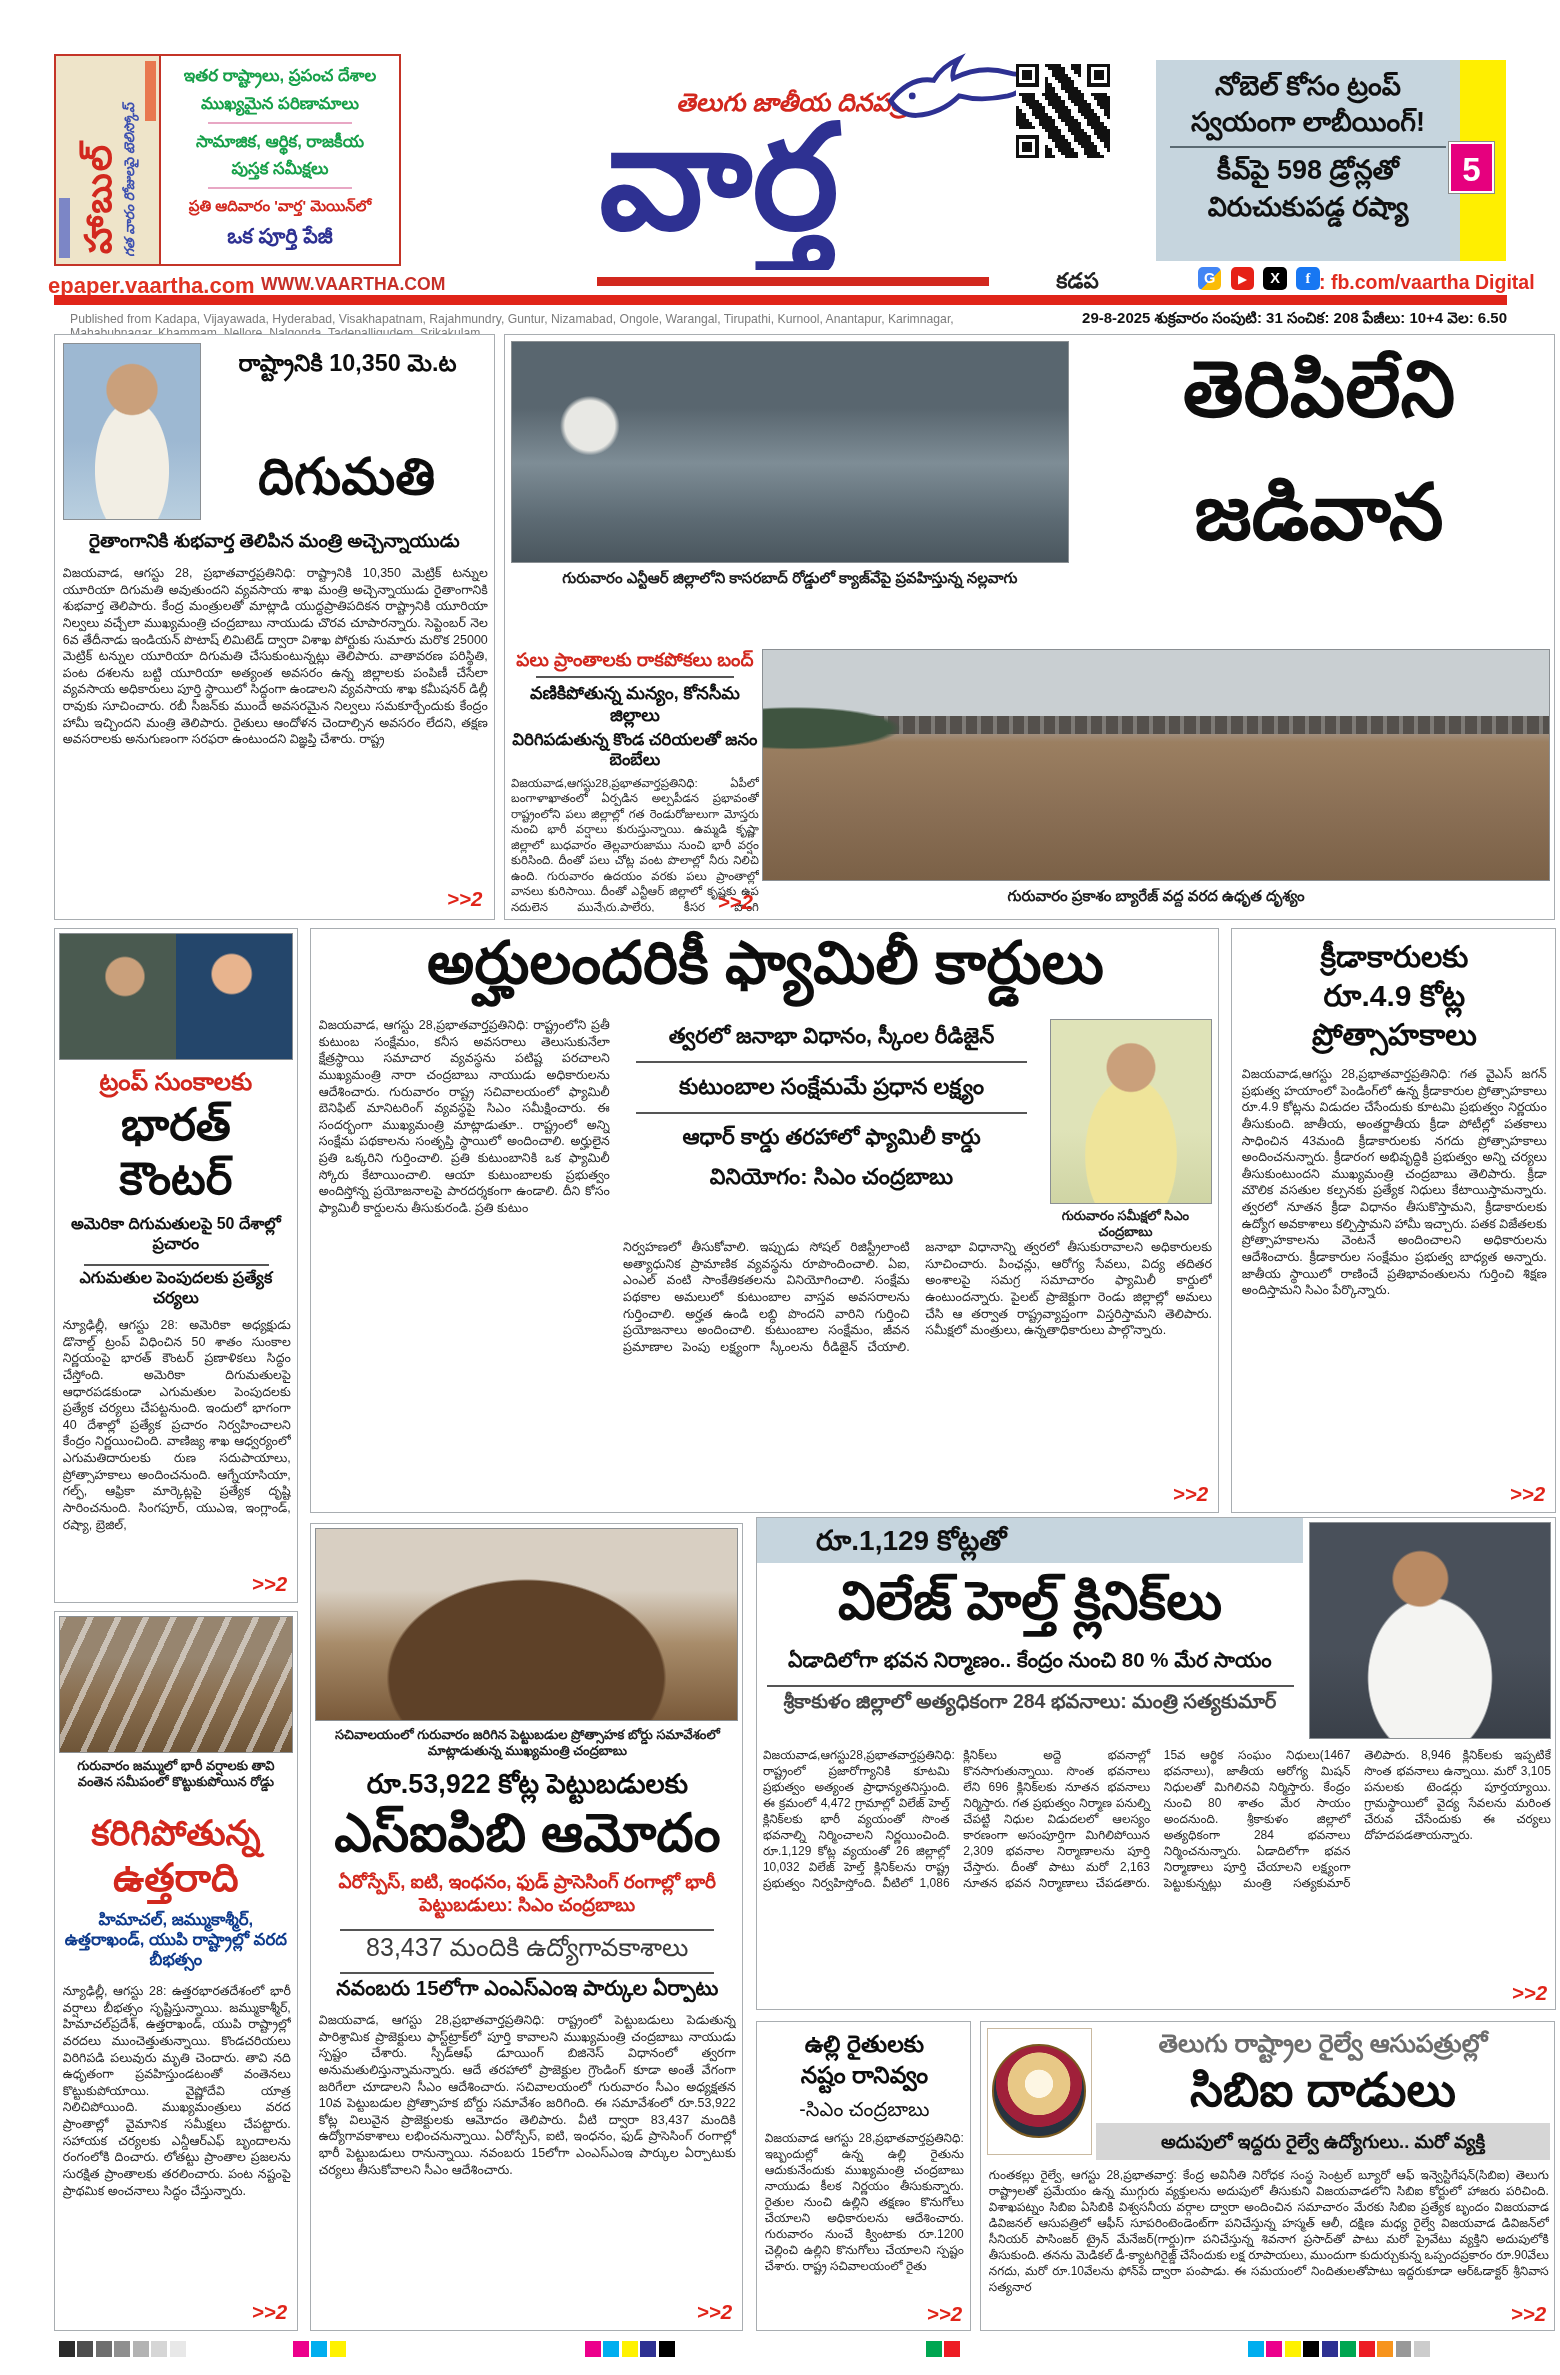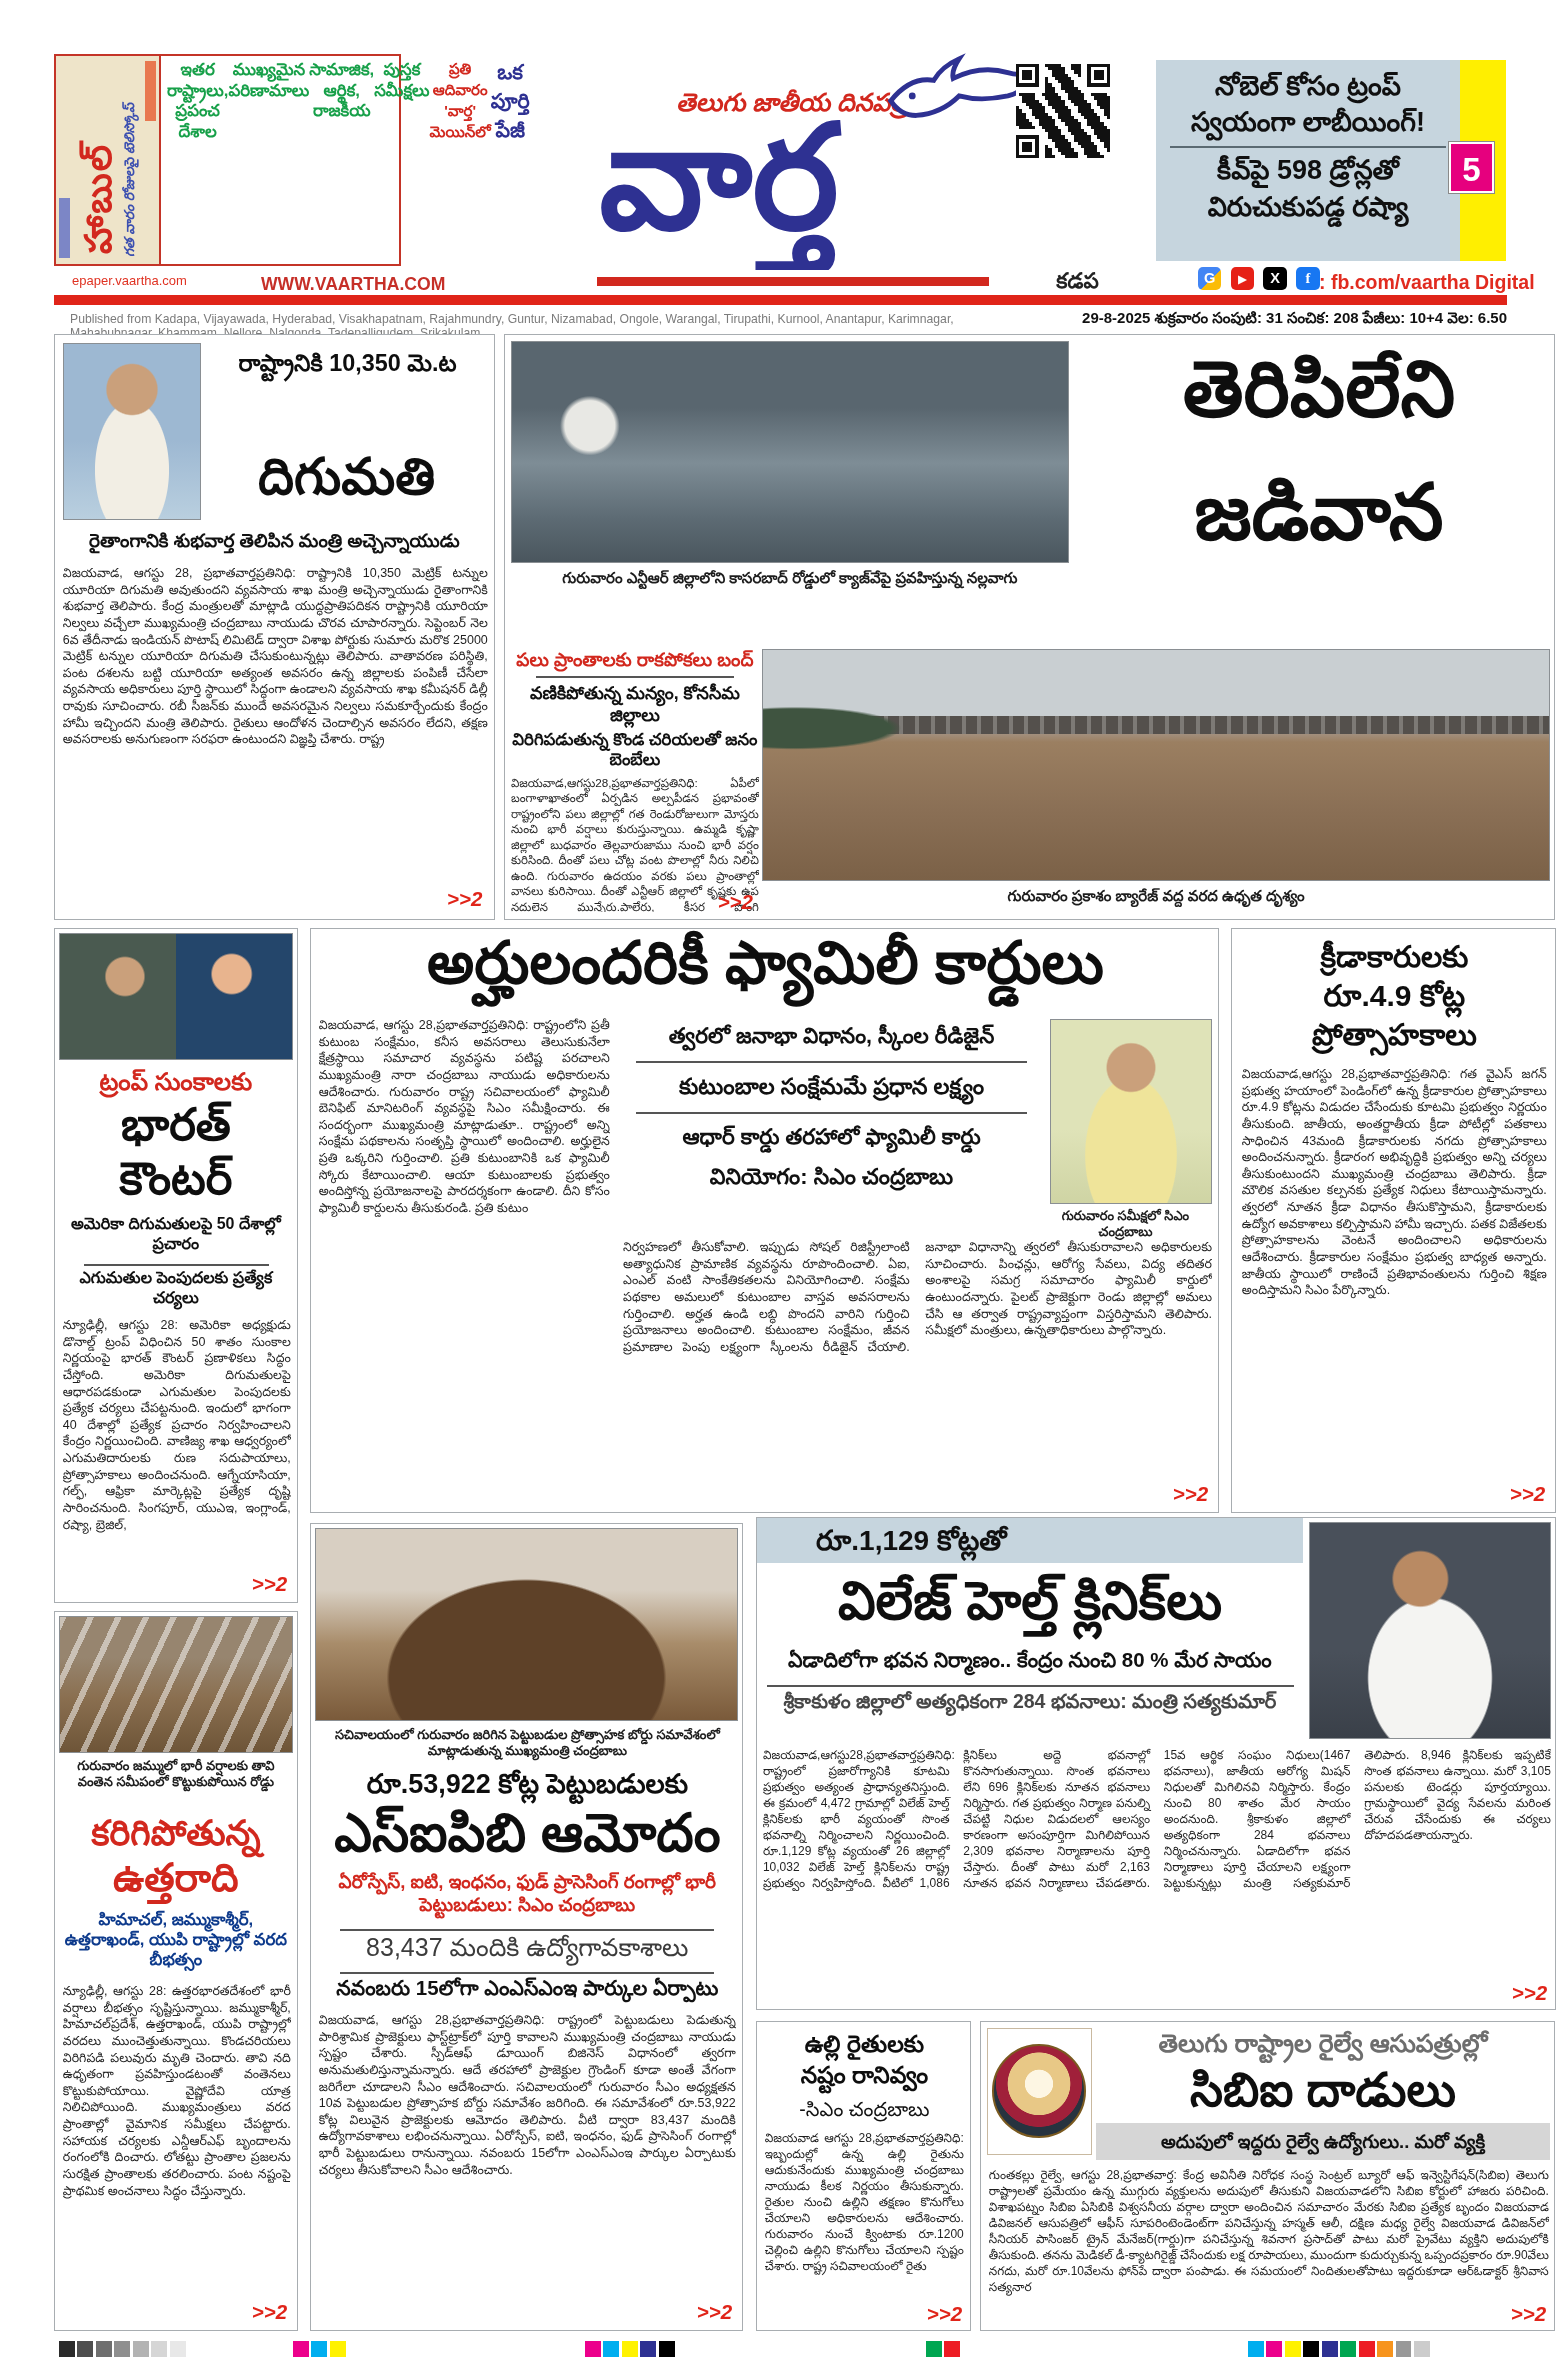--- a/index.html
+++ b/index.html
@@ -11,21 +11,21 @@
   .sub{font-weight:bold;color:#111;text-align:center;line-height:1.22;}
   .red{color:#d2281e;}
   .grayk{color:#6e6e6e;}
   .body-txt{font-size:12.5px;line-height:1.33;text-align:justify;color:#1f1f1f;overflow:hidden;}
   .capt{font-weight:bold;font-size:14px;color:#1d1d1d;text-align:center;line-height:1.25;}
   .more{color:#e02419;font-weight:bold;font-style:italic;font-size:20.5px;position:absolute;}
   .rule{background:#555;height:2px;margin:4.9px auto;}
   .photo{position:absolute;border:1px solid #8a8f93;box-sizing:border-box;}
   
   .promo-left{width:103px;background:#eee4c9;position:relative;flex:none;}
-  .promo-right{flex:1;border-left:2px solid #c43427;display:flex;flex-direction:row;
+  .promo-right{flex:1;border-left:2px solid #c43427;display:flex;flex-direction:column;
                justify-content:space-evenly;text-align:center;padding:3.9px 5.9px;}
   .vert{writing-mode:vertical-rl;transform:rotate(180deg);position:absolute;}
   .pr-green{color:#17a049;font-weight:bold;font-size:16.6px;line-height:1.25;}
   .pr-div{height:2px;background:#e8a7c4;width:64%;margin:1px auto;}
   .pr-red{color:#d2281e;font-weight:bold;font-size:15px;}
   .pr-blue{color:#2e3192;font-weight:800;font-size:20.5px;}
   .icon{width:23.4px;height:23.4px;border-radius:4.9px;display:inline-block;margin-right:4.9px;
         color:#fff;font-weight:bold;text-align:center;line-height:23.4px;font-size:14.6px;}
   .sq{display:inline-block;width:15.6px;height:15.6px;margin-right:2.9px;vertical-align:top;}
   .subband{background:#d6d6d6;}
@@ -47,21 +47,21 @@
       <div class="pr-green">ముఖ్యమైన పరిణామాలు</div>
       <div class="pr-div"></div>
       <div class="pr-green">సామాజిక, ఆర్థిక, రాజకీయ</div>
       <div class="pr-green">పుస్తక సమీక్షలు</div>
       <div class="pr-div"></div>
       <div class="pr-red">ప్రతి ఆదివారం 'వార్త' మెయిన్‌లో</div>
       <div class="pr-blue">ఒక పూర్తి పేజీ</div>
     </div>
   </div>
 
-  <div class="abs" style="left:72px;top:273px;font-size:13px;font-weight:normal;color:#e03222;">epaper.vaartha.com</div>
+  <div class="abs" style="left:48px;top:273px;font-size:22px;font-weight:bold;color:#e03222;">epaper.vaartha.com</div>
   <div class="abs" style="left:261px;top:274px;font-size:17.6px;font-weight:bold;color:#c62f28;">WWW.VAARTHA.COM</div>
 
   <div class="abs" style="left:546px;top:88px;width:507px;text-align:center;color:#d2281e;font-weight:bold;font-size:25px;font-style:italic;">తెలుగు జాతీయ దినపత్రిక</div>
 
   <div class="abs" style="left:424px;top:90px;width:590px;height:180px;color:#2e3192;font-weight:800;font-size:146px;line-height:176px;text-align:center;overflow:hidden;">వార్త</div>
   <div class="abs" style="left:597px;top:277px;width:392px;height:8.8px;background:#d2281e;"></div>
 
   <svg class="abs" viewBox="0 0 160 95" style="left:883px;top:47px;width:156px;height:93px;">
     <path d="M8 55 Q28 30 52 34 Q60 20 78 12 Q70 24 72 32 Q100 18 128 26 Q150 32 156 20 Q152 44 128 50 Q100 56 78 50 Q60 68 34 70 Q18 70 8 55 Z" fill="#ffffff" stroke="#2e3192" stroke-width="5"></path>
     <circle cx="30" cy="50" r="3.5" fill="#2e3192"></circle>

